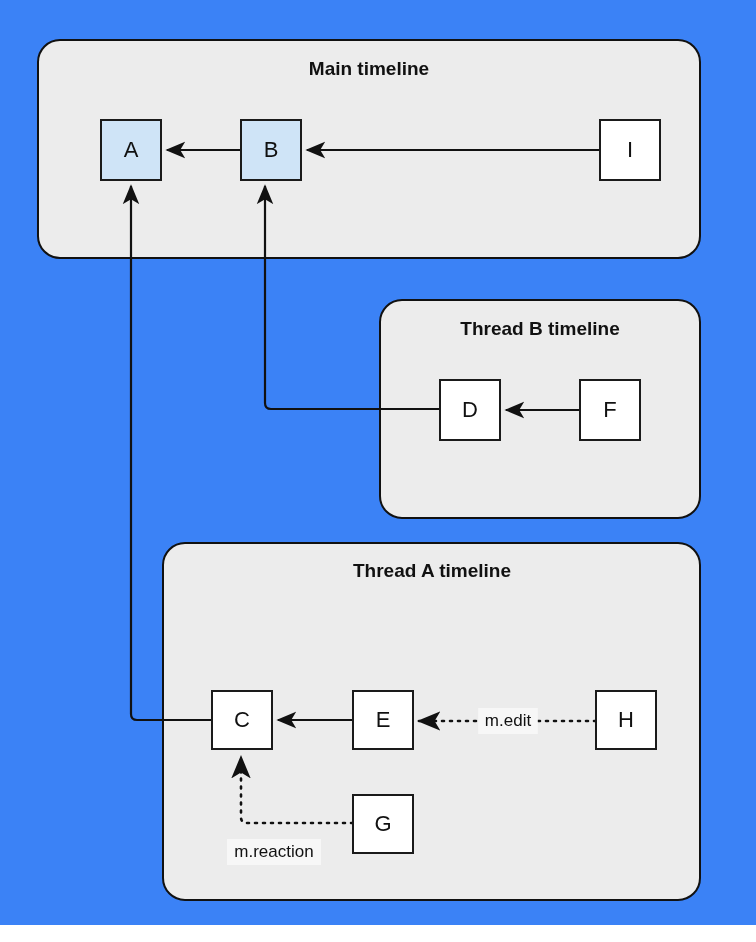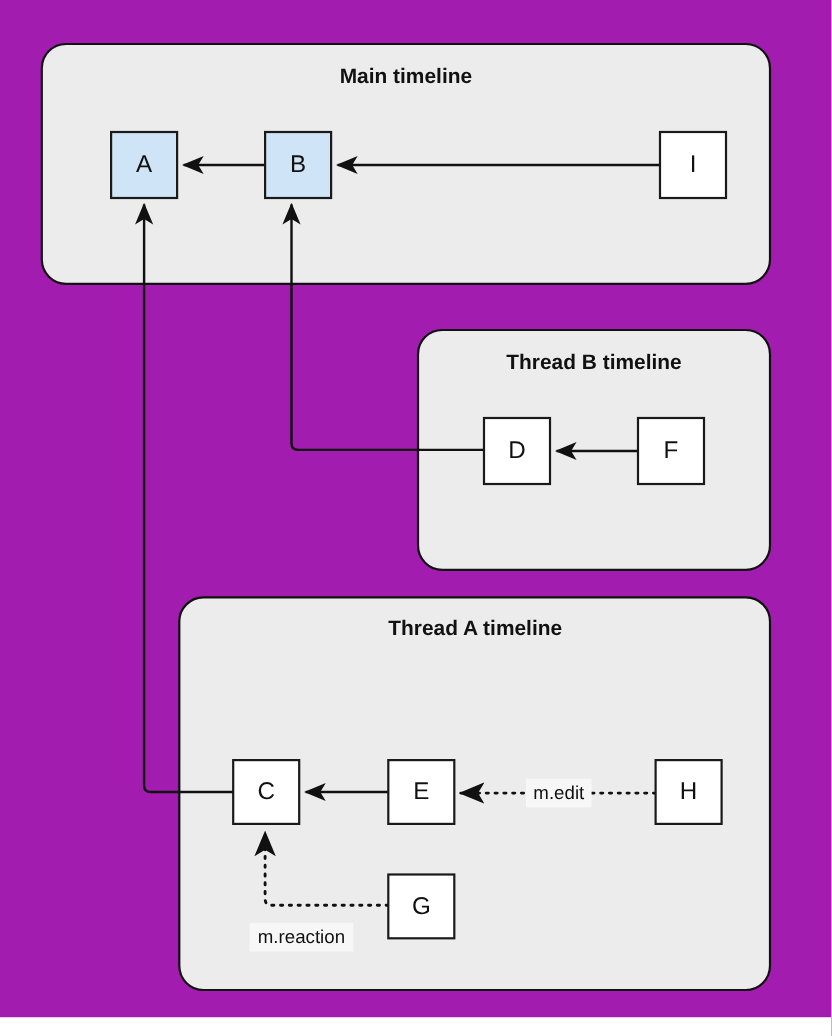--- a/index.html
+++ b/index.html
@@ -8,21 +8,21 @@
     padding: 0;
     background: #ffffff;
   }
   body {
     font-family: "Liberation Sans", sans-serif;
   }
   #diagram-root {
     position: relative;
     width: 756px;
     height: 925px;
-    background: #a21caf;
+    background: #3b82f6;
     overflow: hidden;
   }
   #diagram-svg {
     position: absolute;
     left: 0;
     top: 0;
     width: 756px;
     height: 942px;
     display: block;
   }

